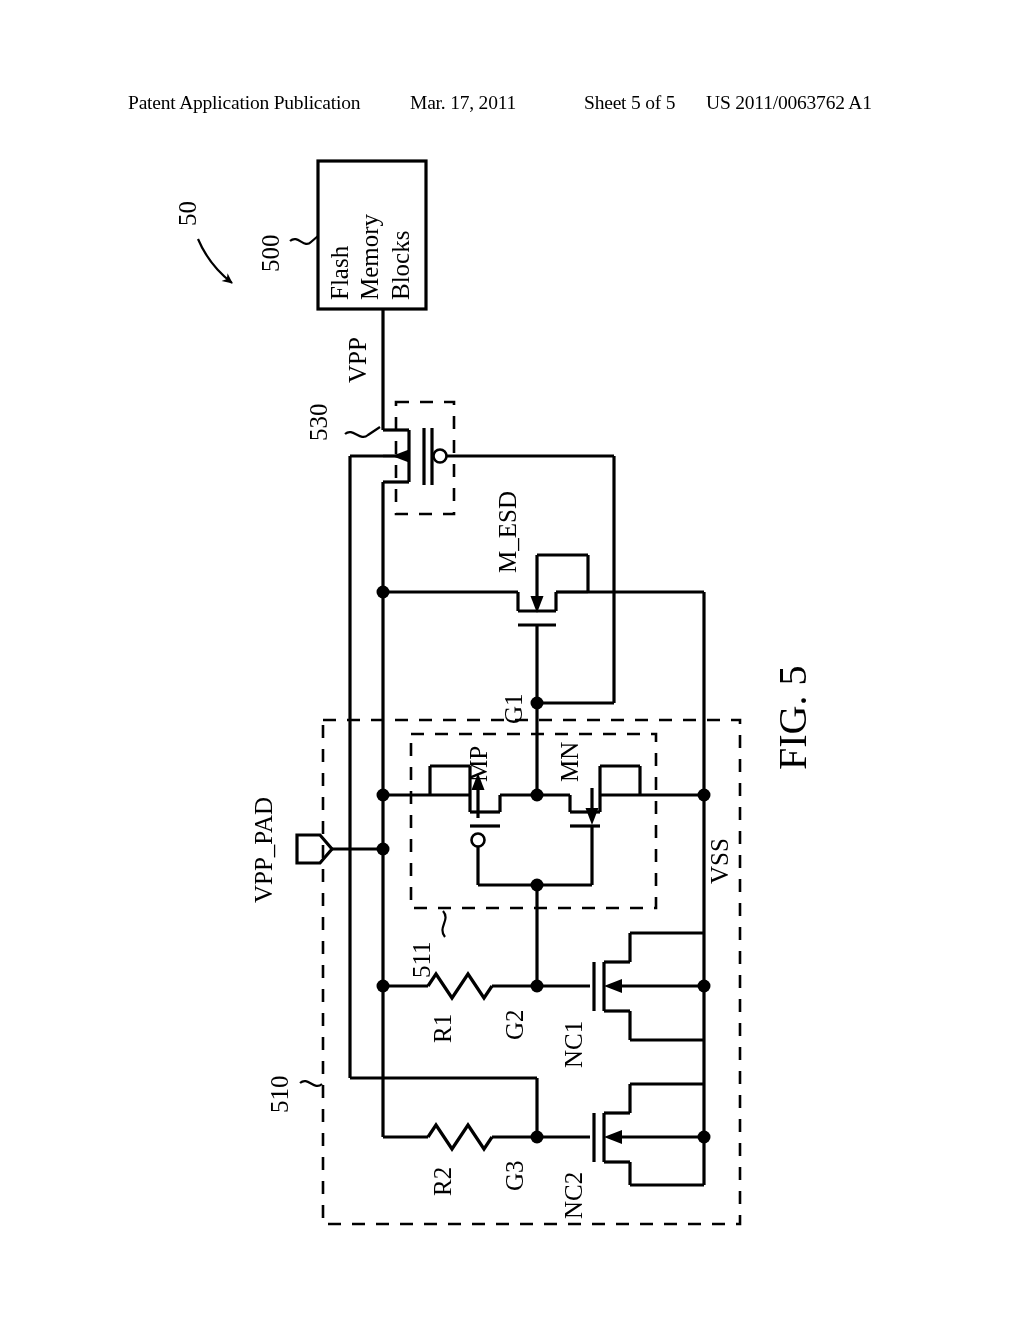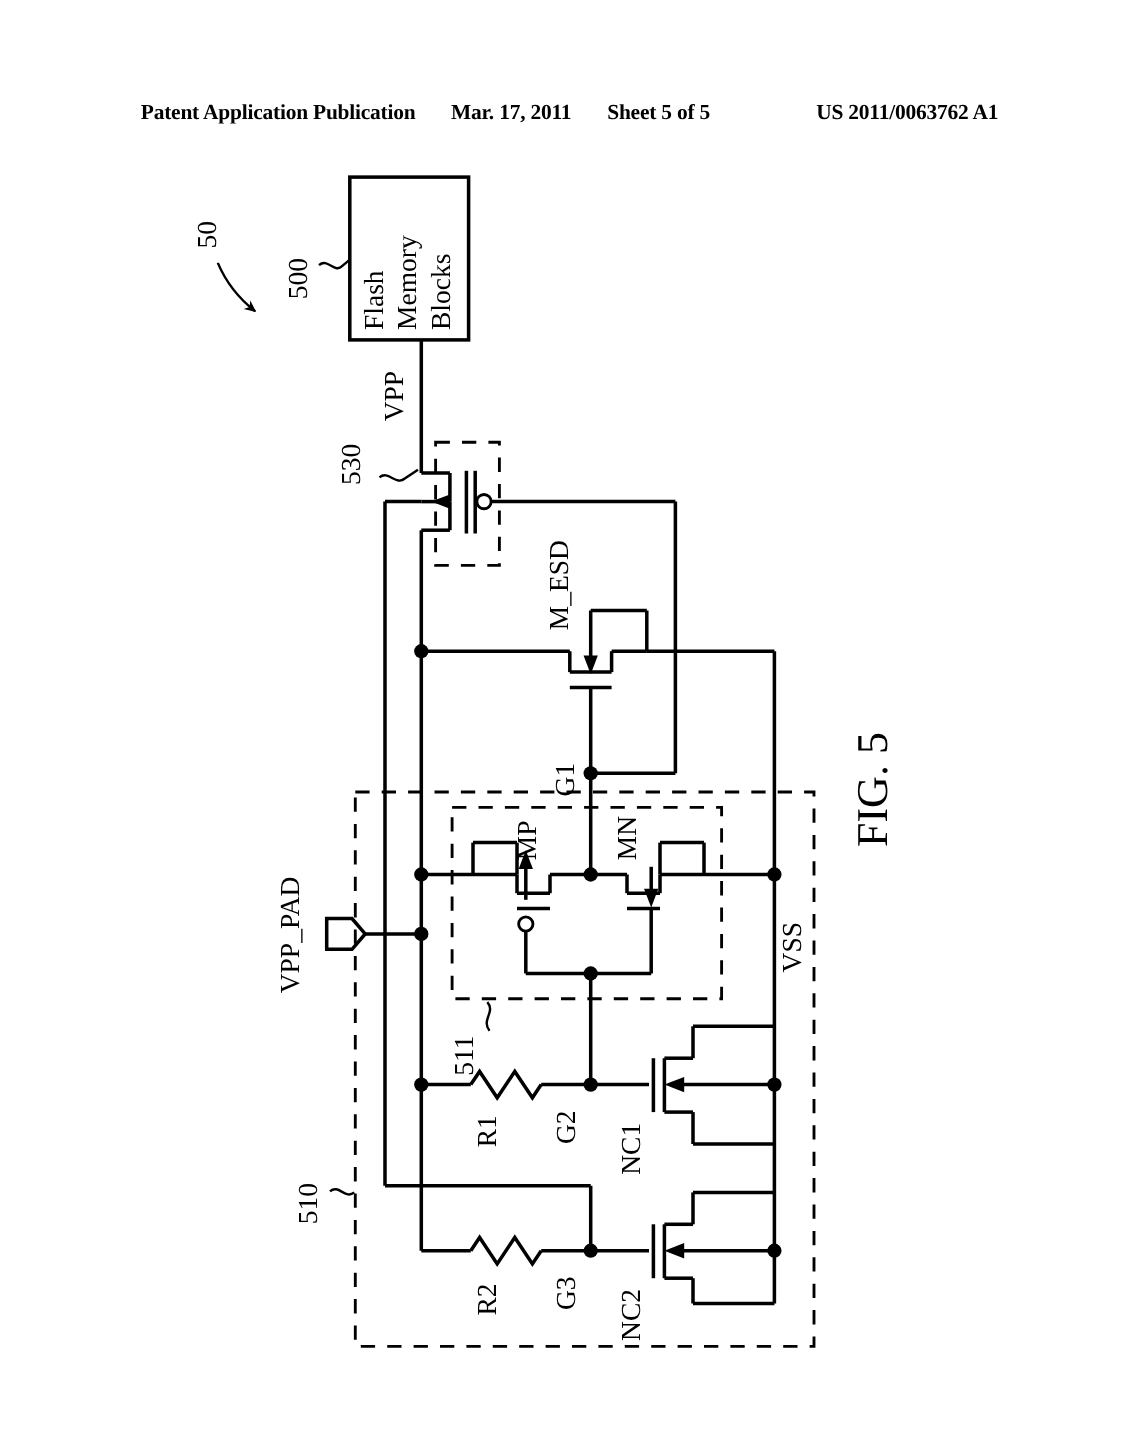--- a/index.html
+++ b/index.html
@@ -20,29 +20,29 @@
   
   #page-header {
     position: absolute;
     top: 86px;
     left: 0;
     width: 1024px;
     height: 34px;
     display: flex;
     align-items: center;
     font-family: "Liberation Serif", serif;
-    font-weight: bold;
+    font-weight: normal;
     font-size: 19.5px;
     letter-spacing: -0.2px;
     white-space: nowrap;
   }
   #hdr-pub   { position: absolute; left: 128px; }
   #hdr-date  { position: absolute; left: 410px; }
-  #hdr-sheet { position: absolute; left: 552px; }
-  #hdr-num   { position: absolute; left: 742px; }
+  #hdr-sheet { position: absolute; left: 584px; }
+  #hdr-num   { position: absolute; left: 706px; }
 
   
   #figure {
     position: absolute;
     left: 0;
     top: 0;
     width: 1024px;
     height: 1320px;
   }
   #figure svg { display: block; }

